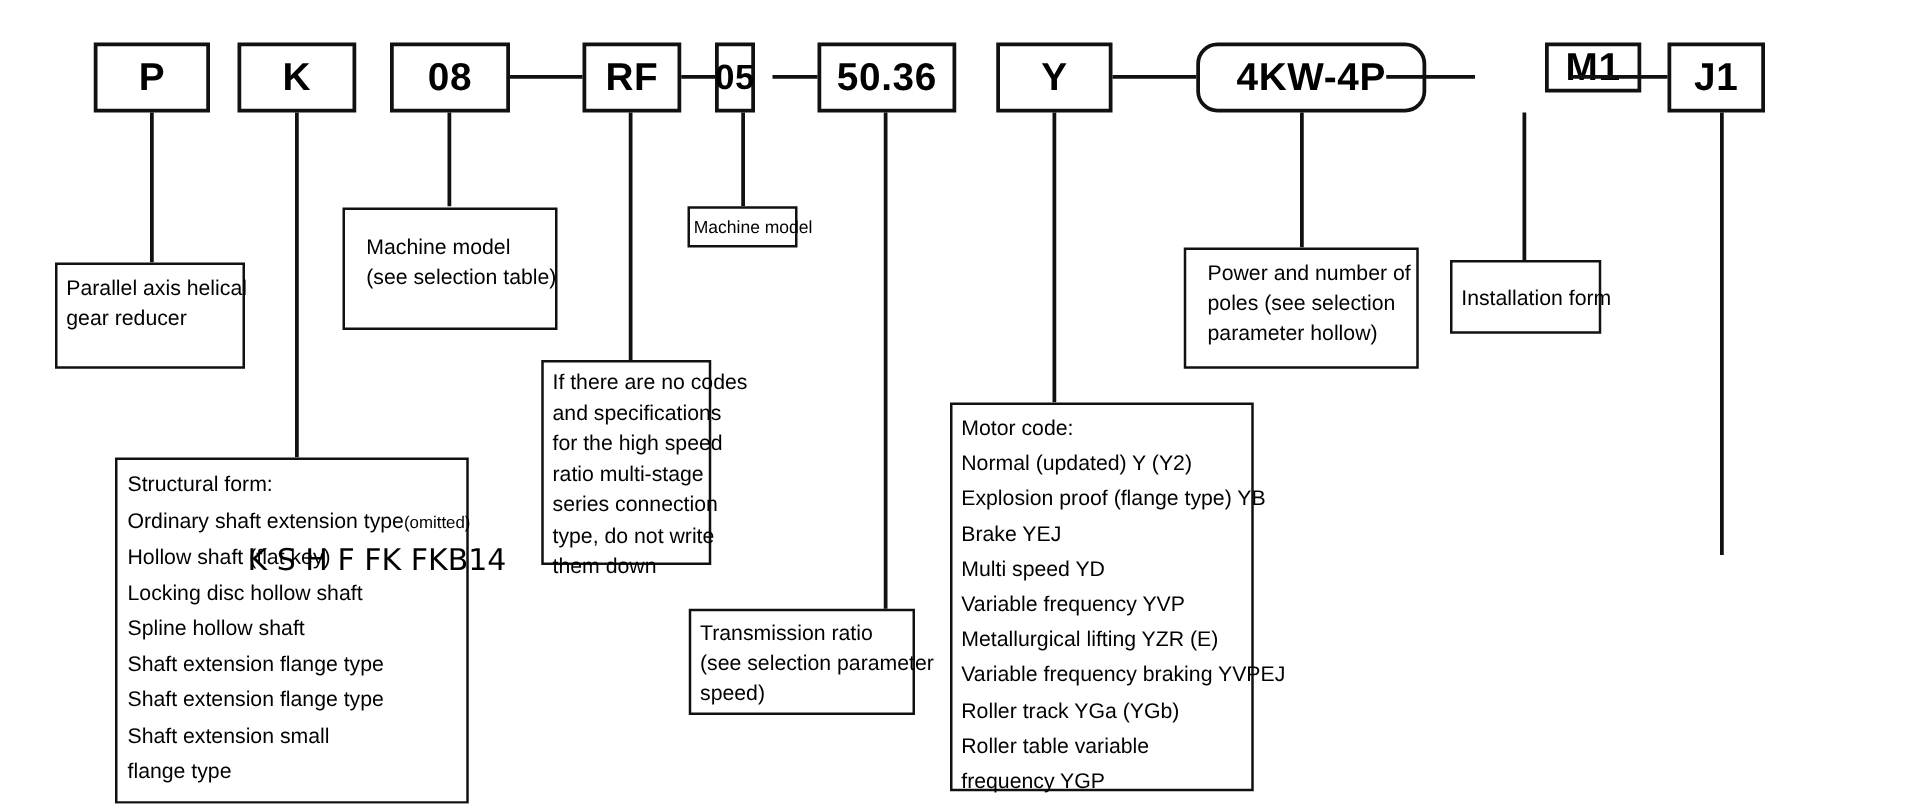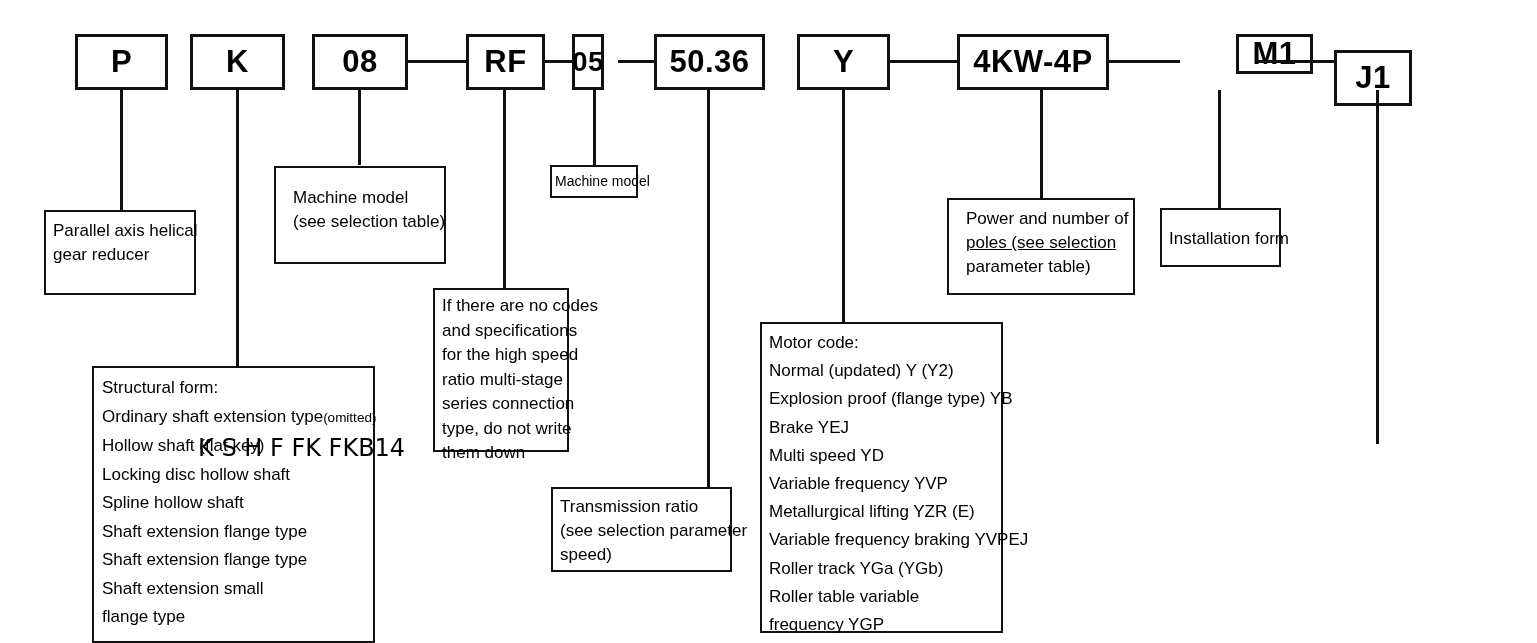--- a/index.html
+++ b/index.html
@@ -75,25 +75,25 @@
   <div class="codebox" style="left:312px; top:34px;  width:96px;  height:56px;">08</div>
 
   <div class="codebox" style="left:466px; top:34px;  width:79px;  height:56px;">RF</div>
 
   <div class="codebox" style="left:572px; top:34px;  width:32px;  height:56px; font-size:28px;">05</div>
 
   <div class="codebox" style="left:654px; top:34px;  width:111px; height:56px;">50.36</div>
 
   <div class="codebox" style="left:797px; top:34px;  width:93px;  height:56px;">Y</div>
 
-  <div class="codebox" style="left:957px; top:34px;  width:152px; height:56px;">4KW-4P</div>
+  <div class="codebox" style="left:957px; top:34px;  width:184px; height:56px;border-radius:17px;">4KW-4P</div>
 
   <div class="codebox" style="left:1205px;top:34px;  width:77px;  height:40px;margin-left:31px;">M1</div>
 
-  <div class="codebox" style="left:1334px;top:50px;  width:78px;  height:56px;">J1</div>
+  <div class="codebox" style="left:1334px;top:34px;  width:78px;  height:56px;">J1</div>
 
   <div class="hline" style="left:408px;  top:60px; width:58px;"></div>
   <div class="hline" style="left:545px;  top:60px; width:27px;"></div>
   <div class="hline" style="left:618px;  top:60px; width:36px;"></div>
   <div class="hline" style="left:890px;  top:60px; width:67px;"></div>
   <div class="hline" style="left:1109px; top:60px; width:71px;"></div>
   <div class="hline" style="left:1257px; top:60px; width:77px;"></div>
 
   <div class="vline" style="left:120px;  top:90px;  height:120px;"></div>
   <div class="vline" style="left:236px;  top:90px;  height:276px;"></div>
@@ -131,22 +131,22 @@
   </div>
 
   <div class="notebox" style="left:551px; top:487px; width:181px; height:85px; padding-top:6px;">
     <span class="ln">Transmission ratio</span>
     <span class="ln">(see selection parameter</span>
     <span class="ln">speed)</span>
   </div>
 
   <div class="notebox" style="left:947px; top:198px; width:188px; height:97px; padding-top:7px;">
     <span class="ln" style="padding-left:10px;">Power and number of</span>
-    <span class="ln" style="padding-left:10px;text-decoration:underline;">poles (see selection</span>
-    <span class="ln" style="padding-left:10px;">parameter table)</span>
+    <span class="ln" style="padding-left:10px;">poles (see selection</span>
+    <span class="ln" style="padding-left:10px;">parameter hollow)</span>
   </div>
 
   <div class="notebox" style="left:1160px; top:208px; width:121px; height:59px; display:flex;align-items:center;">
     <span class="ln">Installation form</span>
   </div>
 
 
   <div class="struct" style="left:92px; top:366px; width:283px; height:277px;">
     <span class="ln">Structural form:</span>
     <span class="ln"><span>Ordinary shaft extension type</span><span class="tiny">(omitted)</span></span>

